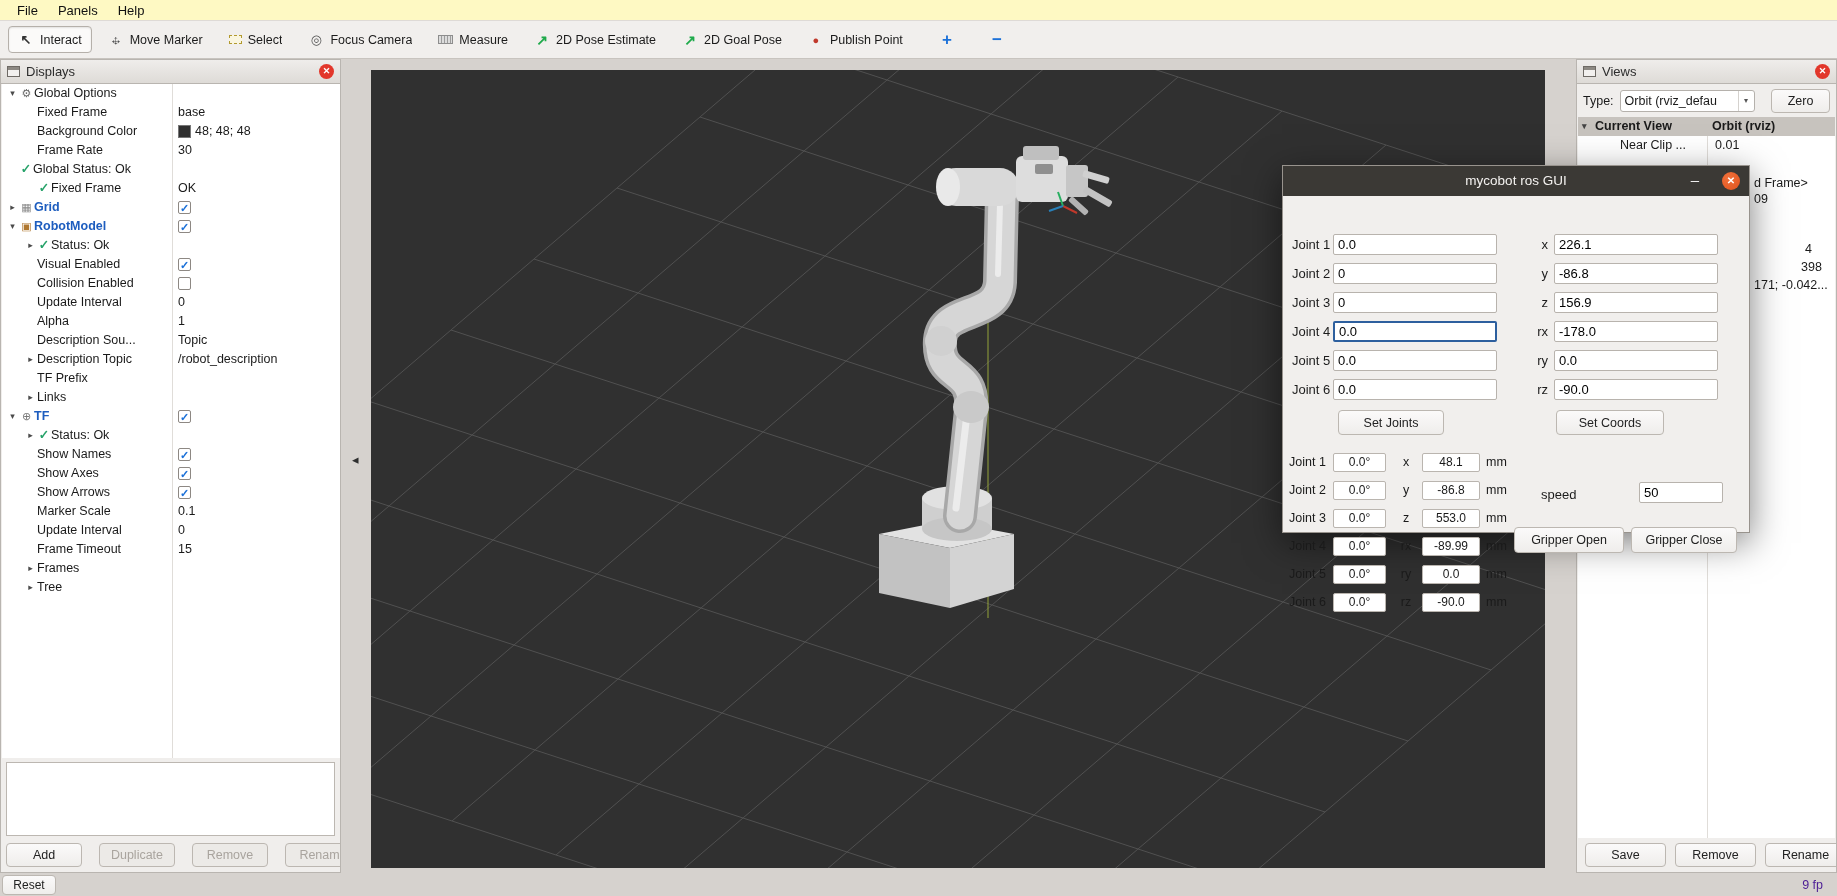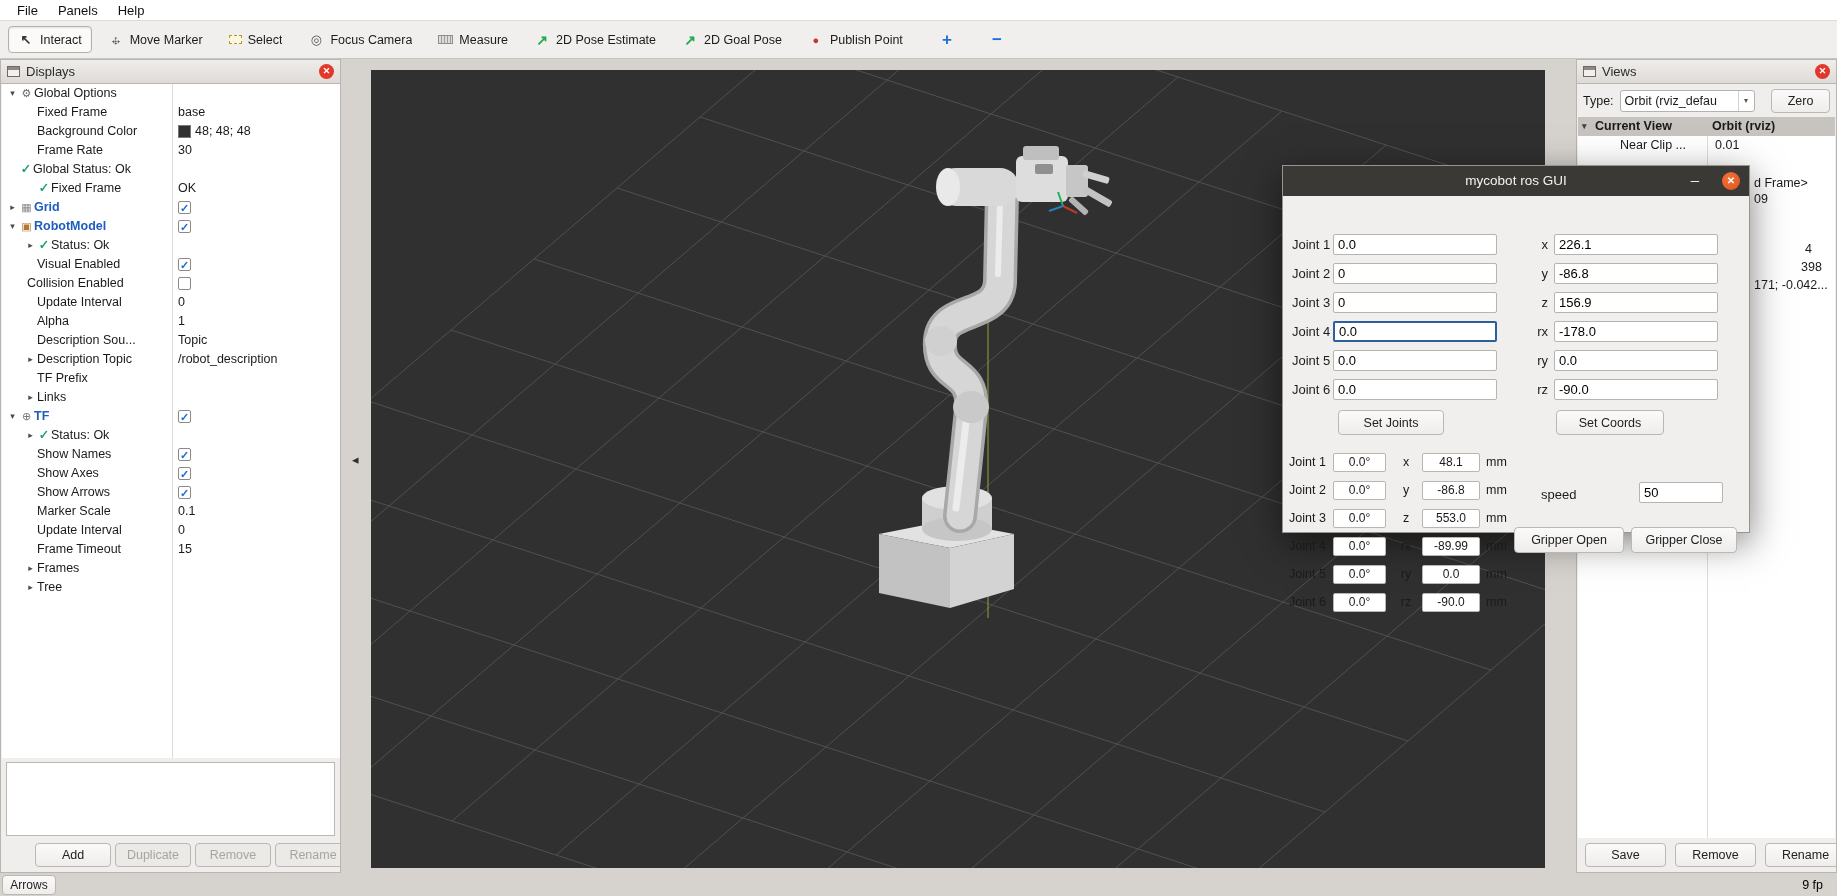--- a/index.html
+++ b/index.html
@@ -2,21 +2,21 @@
 <html><head>
 <meta charset="utf-8">
 <style>
   html,body{margin:0;padding:0;}
   body{
     width:1837px;height:896px;position:relative;overflow:hidden;
     background:#d6d2ce;font-family:"Liberation Sans",sans-serif;color:#1a1a1a;
     -webkit-font-smoothing:antialiased;
   }
   
-  .menubar{position:absolute;top:0;left:0;width:100%;height:21px;background:#ffffff;
+  .menubar{position:absolute;top:0;left:0;width:100%;height:21px;background:#fef9c3;
     border-bottom:1px solid #dedad6;display:flex;align-items:center;padding-left:8px;
     gap:2px;box-sizing:border-box;z-index:5;}
   .menu-item{font-size:13px;padding:0 9px;color:#111;cursor:default;}
   
   .toolbar{position:absolute;top:21px;left:0;width:100%;height:38px;background:#f1efed;
     border-bottom:1px solid #c8c4bf;display:flex;align-items:center;padding-left:8px;gap:6px;
     box-sizing:border-box;z-index:5;}
   .tool-btn{display:flex;align-items:center;gap:6px;padding:4px 9px;border-radius:4px;
     border:1px solid transparent;font-size:12.5px;color:#1b1b1b;height:27px;box-sizing:border-box;cursor:default;}
   .tool-btn.active{background:#fbfaf9;border-color:#b5b0aa;box-shadow:inset 0 1px 2px rgba(0,0,0,.10);}
@@ -62,21 +62,21 @@
   .grid-icon::before{content:"▦";color:#8a8a8a;}
   .robot-icon::before{content:"▣";color:#b07830;}
   .tf-axes-icon::before{content:"⊕";color:#777;}
   .check{color:#26a269;font-weight:bold;width:14px;flex:none;text-align:center;}
   .tlabel{overflow:hidden;text-overflow:ellipsis;}
   .blue-label{color:#1d5dbf;font-weight:bold;}
   .cb{width:13px;height:13px;border:1px solid #8d8883;background:#fff;border-radius:2px;
     font-size:11px;line-height:12px;text-align:center;color:#1c71d8;font-weight:bold;flex:none;box-sizing:border-box;}
   .swatch{width:13px;height:13px;border:1px solid #777;flex:none;box-sizing:border-box;}
   .desc-box{position:absolute;left:5px;right:5px;top:702px;height:72px;background:#fff;border:1px solid #bcb7b1;}
-  #displays-buttons{position:absolute;left:5px;bottom:5px;display:flex;gap:4px;margin-left:29px;}
+  #displays-buttons{position:absolute;left:5px;bottom:5px;display:flex;gap:17px;}
   .pbtn{width:76px;}
   
   .splitter-arrow{position:absolute;left:352px;top:452px;font-size:13px;color:#2f2f2f;z-index:3;}
   .splitter-arrow::before{content:"◂";}
   
   .viewport{position:absolute;left:371px;top:70px;width:1174px;height:798px;background:#303030;}
   
   .views-panel{left:1576px;top:59px;width:261px;height:814px;}
   .views-type-row{position:absolute;top:28px;left:6px;right:6px;height:26px;display:flex;align-items:center;gap:6px;}
   .type-label{font-size:12.5px;}
@@ -95,21 +95,21 @@
   .views-row{height:19px;line-height:19px;display:flex;font-size:12.5px;}
   .vr-left{width:130px;padding-left:42px;overflow:hidden;white-space:nowrap;box-sizing:border-box;}
   .vr-right{padding-left:7px;}
   .frag{position:absolute;font-size:12.5px;color:#1a1a1a;white-space:nowrap;}
   #views-buttons{position:absolute;left:8px;bottom:5px;display:flex;gap:9px;}
   .vbtn{width:81px;flex:none;}
   
   .bottombar{position:absolute;left:0;top:873px;width:100%;height:23px;background:#d6d2ce;
     display:flex;align-items:center;box-sizing:border-box;padding:0 14px 0 2px;}
   .reset-btn{height:20px;width:54px;font-size:12px;padding:0;}
-  .fps{margin-left:auto;font-size:12.5px;color:#000000;white-space:nowrap;}
+  .fps{margin-left:auto;font-size:12.5px;color:#4c1d95;white-space:nowrap;}
   
   .dialog{position:absolute;left:1282px;top:165px;width:468px;height:368px;background:#f1efed;
     border:1px solid #98938d;box-shadow:0 10px 34px rgba(0,0,0,.5);z-index:30;box-sizing:border-box;}
   .dialog-titlebar{position:absolute;top:0;left:0;right:0;height:30px;background:#3b3935;}
   .dialog-title{position:absolute;left:0;right:0;top:0;line-height:30px;text-align:center;color:#f4f2f0;font-size:13.5px;}
   .win-min{position:absolute;right:44px;top:0;line-height:27px;color:#eee;font-size:15px;width:20px;text-align:center;}
   .win-close{position:absolute;right:9px;top:6px;width:18px;height:18px;border-radius:9px;
     background:radial-gradient(circle at 35% 30%,#f0703a,#e1531d);}
   .win-close::before{content:"✕";display:block;text-align:center;line-height:18px;color:#fff;font-size:10px;font-weight:bold;}
   #dlg-body{position:absolute;top:30px;left:0;right:0;bottom:0;}
@@ -272,21 +272,21 @@
       <div class="tree-row">
         <div class="t-left" style="padding-left: 22px;">
           <span class="exp"></span>
           <span class="tlabel">Visual Enabled</span>
         </div>
         <div class="t-right">
           <span class="cb checked">✓</span>
         </div>
       </div>
       <div class="tree-row">
-        <div class="t-left" style="padding-left: 12px;">
+        <div class="t-left" style="padding-left: 22px;">
           <span class="exp"></span>
           <span class="tlabel">Collision Enabled</span>
         </div>
         <div class="t-right">
           <span class="cb"></span>
         </div>
       </div>
       <div class="tree-row">
         <div class="t-left" style="padding-left: 22px;">
           <span class="exp"></span>
@@ -531,21 +531,21 @@
       <button class="btn vbtn">Rename</button>
     </div>
 <span class="frag" style="left: 177px; top: 116px;">d Frame&gt;</span>
     <span class="frag" style="left: 177px; top: 132px;">09</span>
     <span class="frag" style="left: 228px; top: 182px;">4</span>
     <span class="frag" style="left: 224px; top: 200px;">398</span>
     <span class="frag" style="left: 177px; top: 218px;">171; -0.042...</span>
   </div>
 
 <div class="bottombar">
-  <button class="btn reset-btn">Arrows</button>
+  <button class="btn reset-btn">Reset</button>
   <span class="fps">9 fp</span>
 </div>
 
 <div class="dialog">
   <div class="dialog-titlebar">
     <span class="dialog-title">mycobot ros GUI</span>
     <span class="win-min">–</span>
     <span class="win-close"></span>
   </div>
   <div id="dlg-body">

